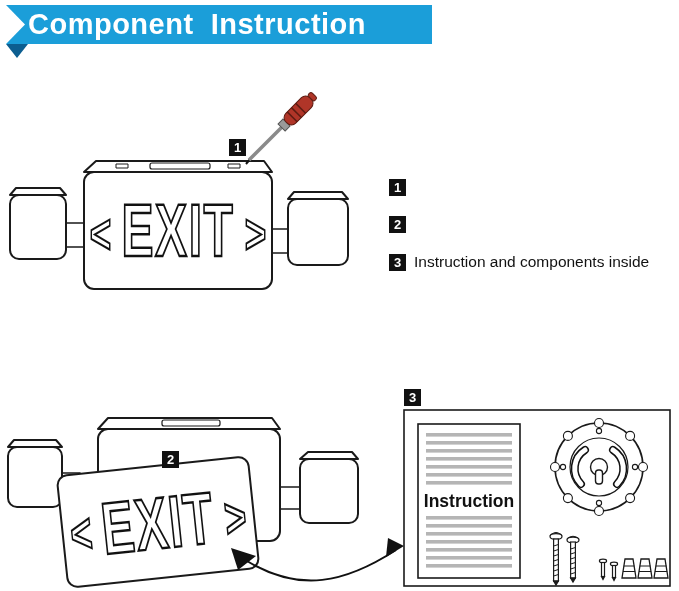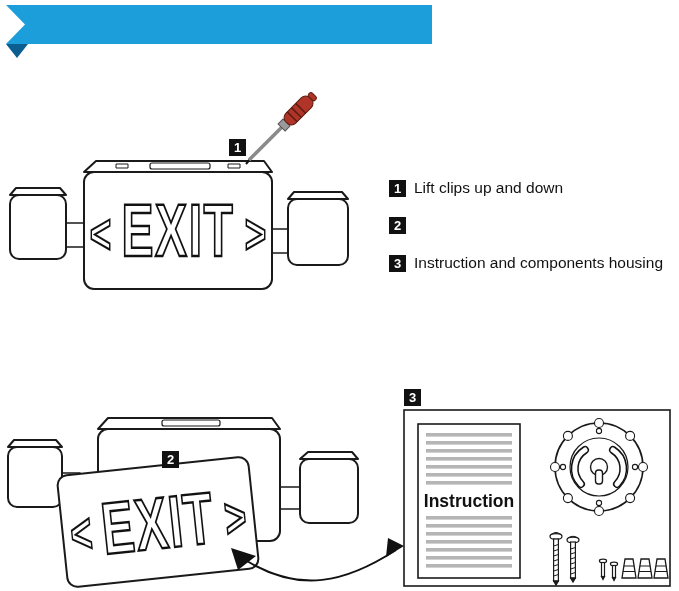--- a/index.html
+++ b/index.html
@@ -184,32 +184,32 @@
       <polygon points="641,559 649,559 652,578 638,578"></polygon>
       <line x1="639.8" y1="566" x2="650.4" y2="566" stroke-width="1"></line>
       <line x1="639" y1="571.5" x2="651.2" y2="571.5" stroke-width="1"></line>
       <polygon points="657,559 665,559 668,578 654,578"></polygon>
       <line x1="655.8" y1="566" x2="666.4" y2="566" stroke-width="1"></line>
       <line x1="655" y1="571.5" x2="667.2" y2="571.5" stroke-width="1"></line>
     </g>
 
   </svg>
 
+  <div class="title">Component  Instruction</div>
 
   <div class="steps">
     <div class="step">
       <span class="badge">1</span>
-      <span class="step-label">Lift clips up and down</span>
     </div>
     <div class="step">
       <span class="badge">2</span>
     </div>
     <div class="step">
       <span class="badge">3</span>
-      <span class="step-label">Instruction and components housing</span>
+      <span class="step-label">Instruction and components inside</span>
     </div>
   </div>
 
   <span class="badge callout callout-1">1</span>
   <span class="badge callout callout-2">2</span>
   <span class="badge callout callout-3">3</span>
 
 </div>
 
 </body></html>

